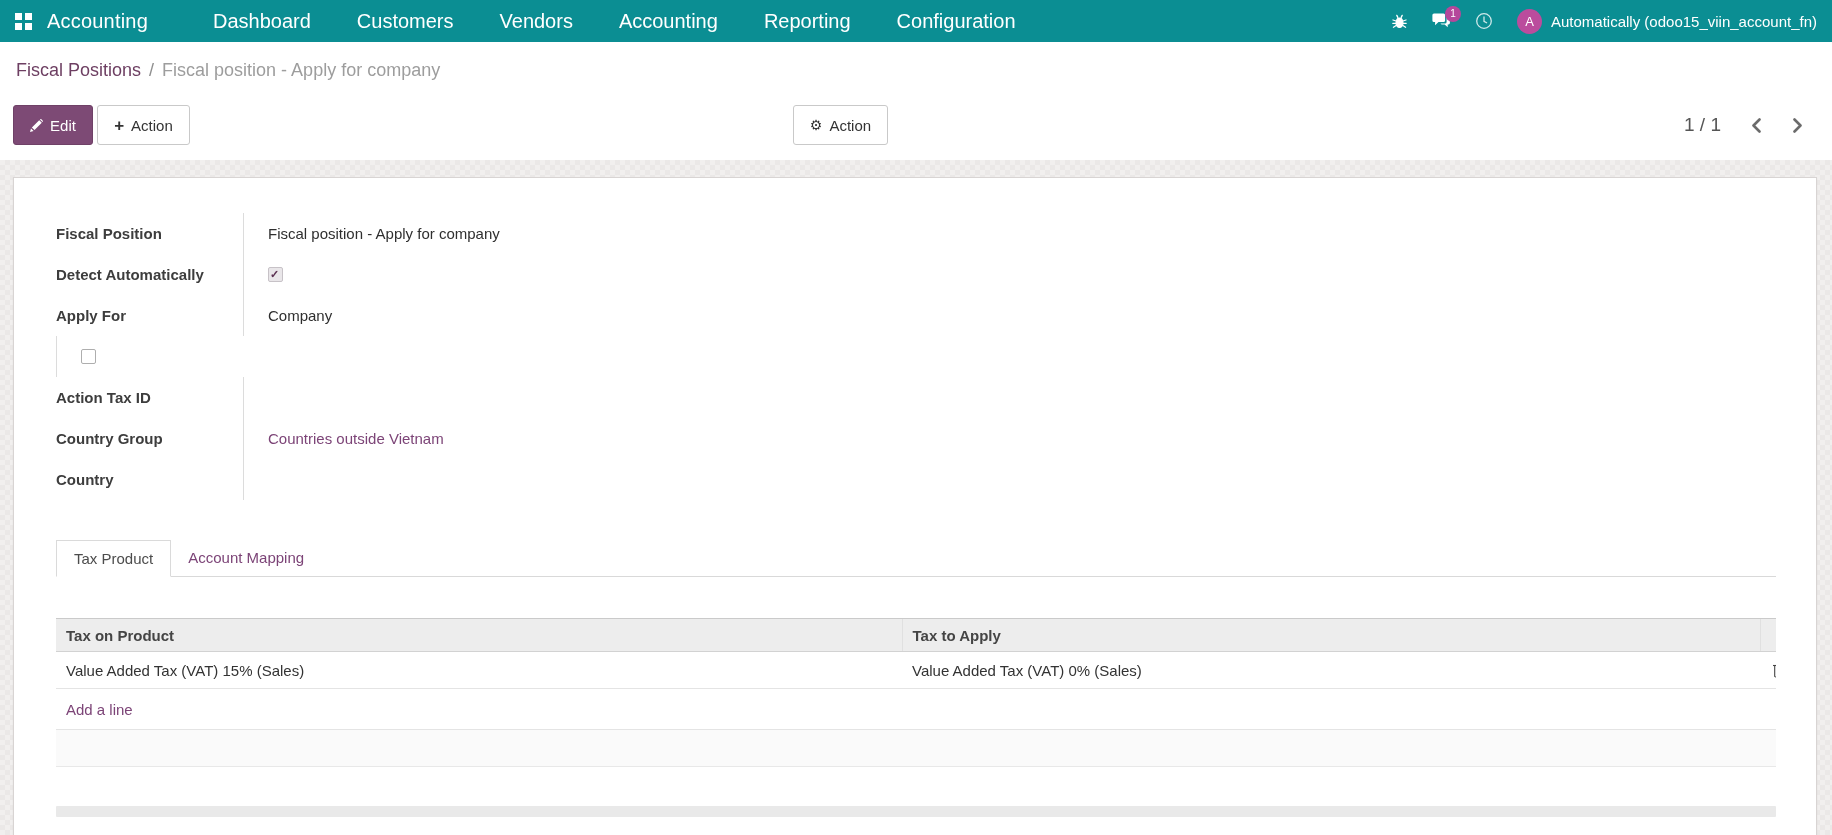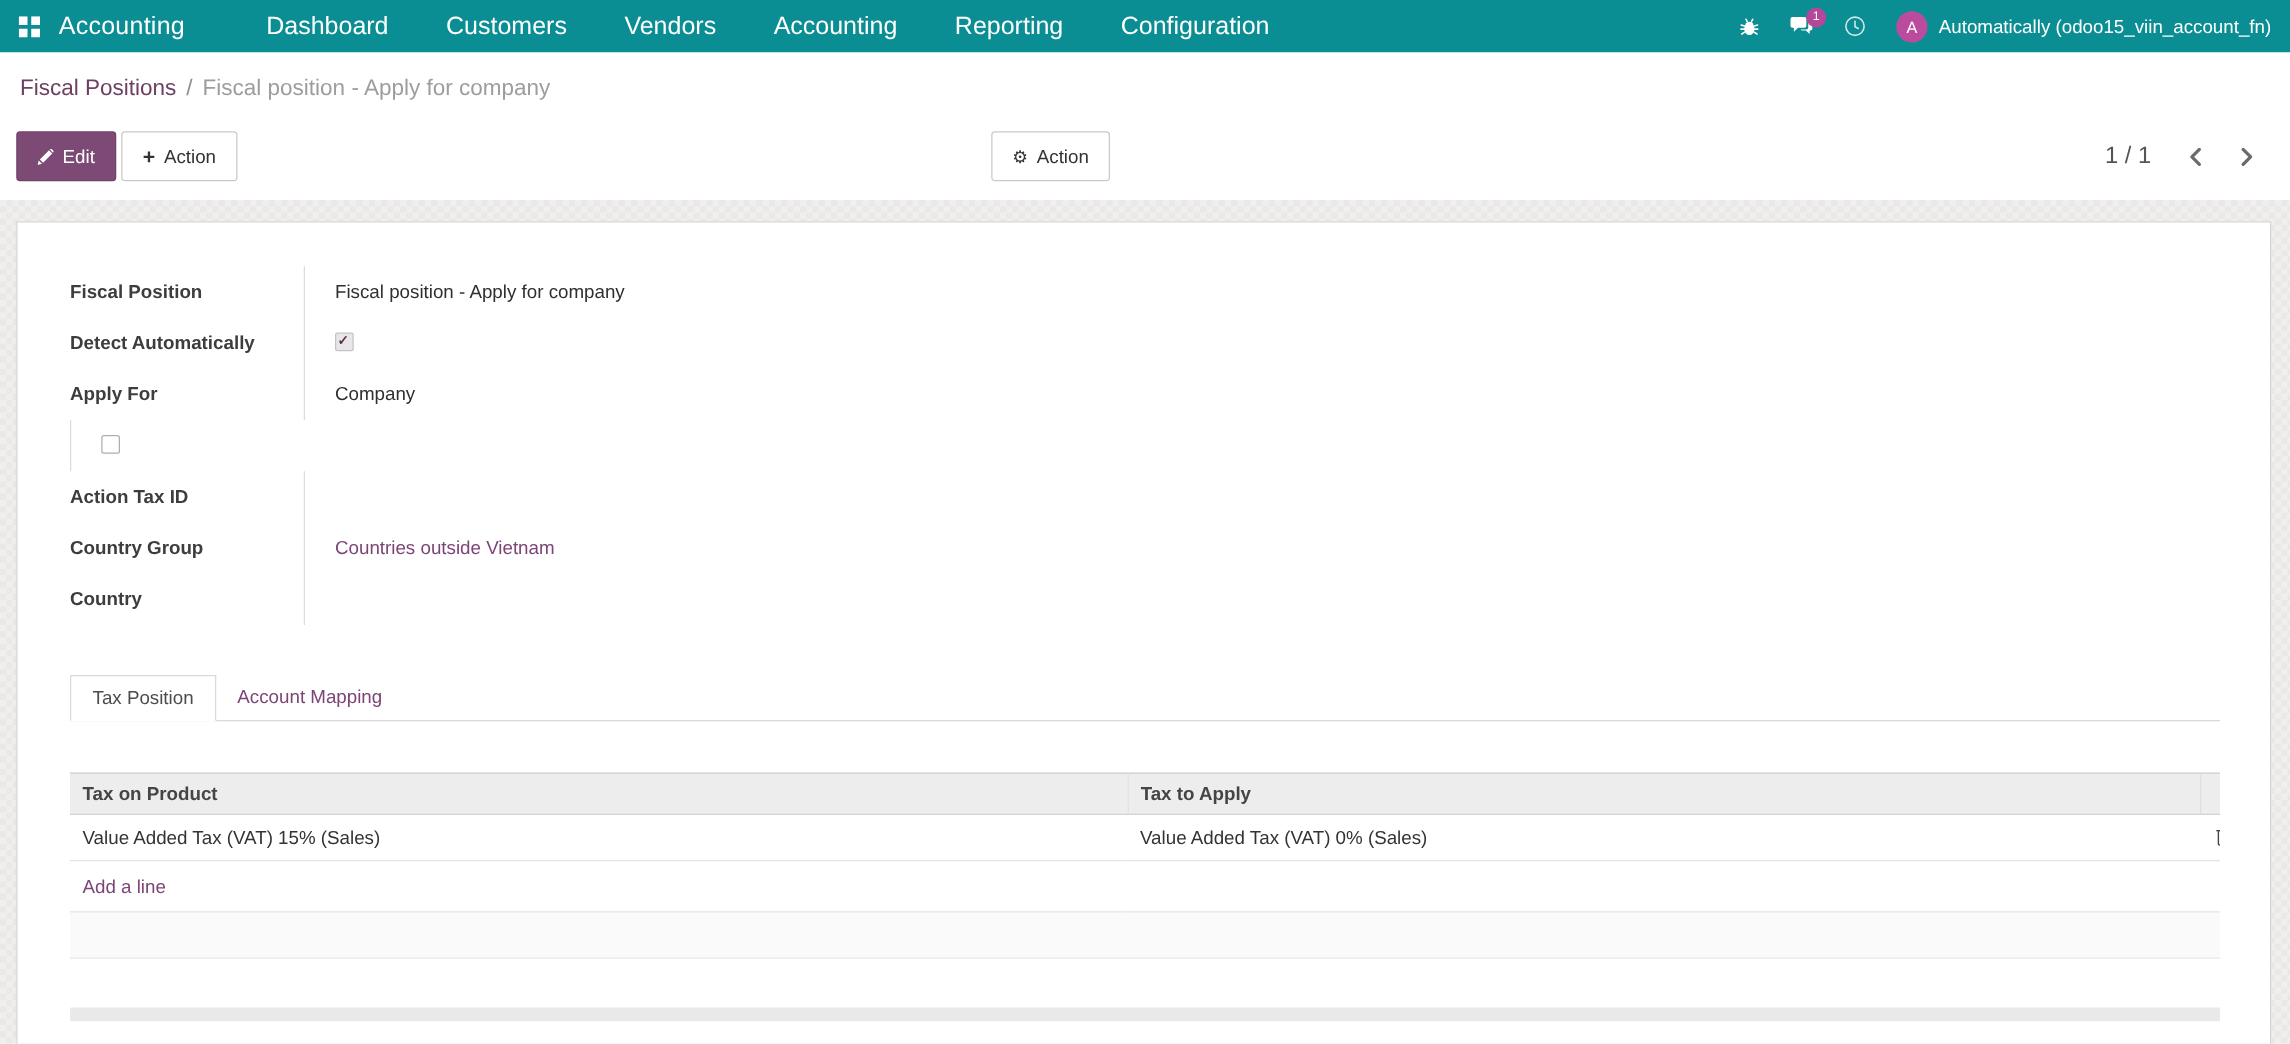--- a/index.html
+++ b/index.html
@@ -220,21 +220,21 @@
         <span class="f-label">Country Group</span>
         <span class="f-value"><span class="f-link">Countries outside Vietnam</span></span>
       </div>
       <div class="f-row">
         <span class="f-label">Country</span>
         <span class="f-value"></span>
       </div>
     </div>
 
     <div class="nav-tabs">
-      <span class="tab active">Tax Position</span>
+      <span class="tab active">Tax Product</span>
       <span class="tab inactive">Account Mapping</span>
     </div>
 
     <div class="o-list">
       <table class="list">
         <colgroup>
             <col class="col-1">
             <col>
             <col class="col-trash">
           </colgroup>

